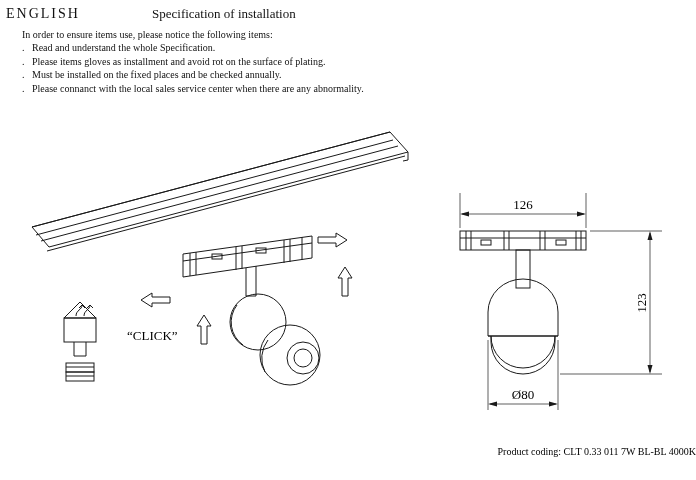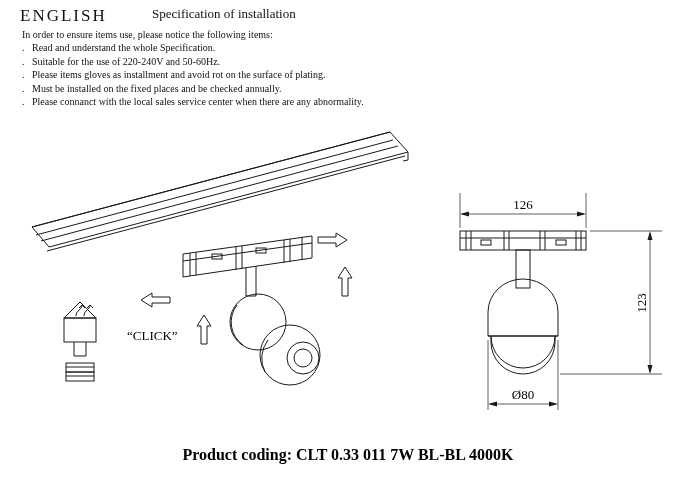--- a/index.html
+++ b/index.html
@@ -13,24 +13,24 @@
   }
   #page {
     position: relative;
     width: 696px;
     height: 480px;
     overflow: hidden;
     background: #ffffff;
   }
   .lang-label {
     position: absolute;
-    left: 20px;
+    left: 6px;
     top: 6px;
     font-family: "Liberation Serif", serif;
-    font-size: 17px;
+    font-size: 14px;
     letter-spacing: 2px;
     color: #111;
   }
   .spec-title {
     position: absolute;
     left: 152px;
     top: 6px;
     font-size: 13px;
     color: #111;
   }
@@ -58,23 +58,23 @@
     display: inline-block;
     width: 10px;
     text-align: left;
     font-size: 10px;
   }
   .product-code {
     position: absolute;
     left: 0;
     top: 446px;
     width: 696px;
-    text-align: center;
-    font-size: 16px;
-    font-weight: bold;
+    text-align: right;
+    font-size: 10px;
+    font-weight: normal;
     font-family: "Liberation Serif", serif;
     color: #000;
   }
   svg.dwg {
     position: absolute;
     left: 0;
     top: 0;
   }
   .dim-text {
     font-family: "Liberation Serif", serif;
@@ -91,21 +91,20 @@
 <body>
 
 <div id="page">
 
   <div class="lang-label">ENGLISH</div>
   <div class="spec-title">Specification of installation</div>
   <div class="intro">In order to ensure items use, please notice the following items:</div>
 
   <div class="bullets">
     <div class="bullet"><span class="dot">.</span><span>Read and understand the whole Specification.</span></div>
-    <div class="bullet"><span class="dot">.</span><span>Suitable for the use of 220-240V and 50-60Hz.</span></div>
     <div class="bullet"><span class="dot">.</span><span>Please items gloves as installment and avoid rot on the surface of plating.</span></div>
     <div class="bullet"><span class="dot">.</span><span>Must be installed on the fixed places and be checked annually.</span></div>
     <div class="bullet"><span class="dot">.</span><span>Please connanct with the local sales service center when there are any abnormality.</span></div>
   </div>
 
   <svg class="dwg" width="696" height="480" viewBox="0 0 696 480">
 
     <g fill="none" stroke="#1a1a1a" stroke-width="1" stroke-linejoin="miter">
 
       <g>

